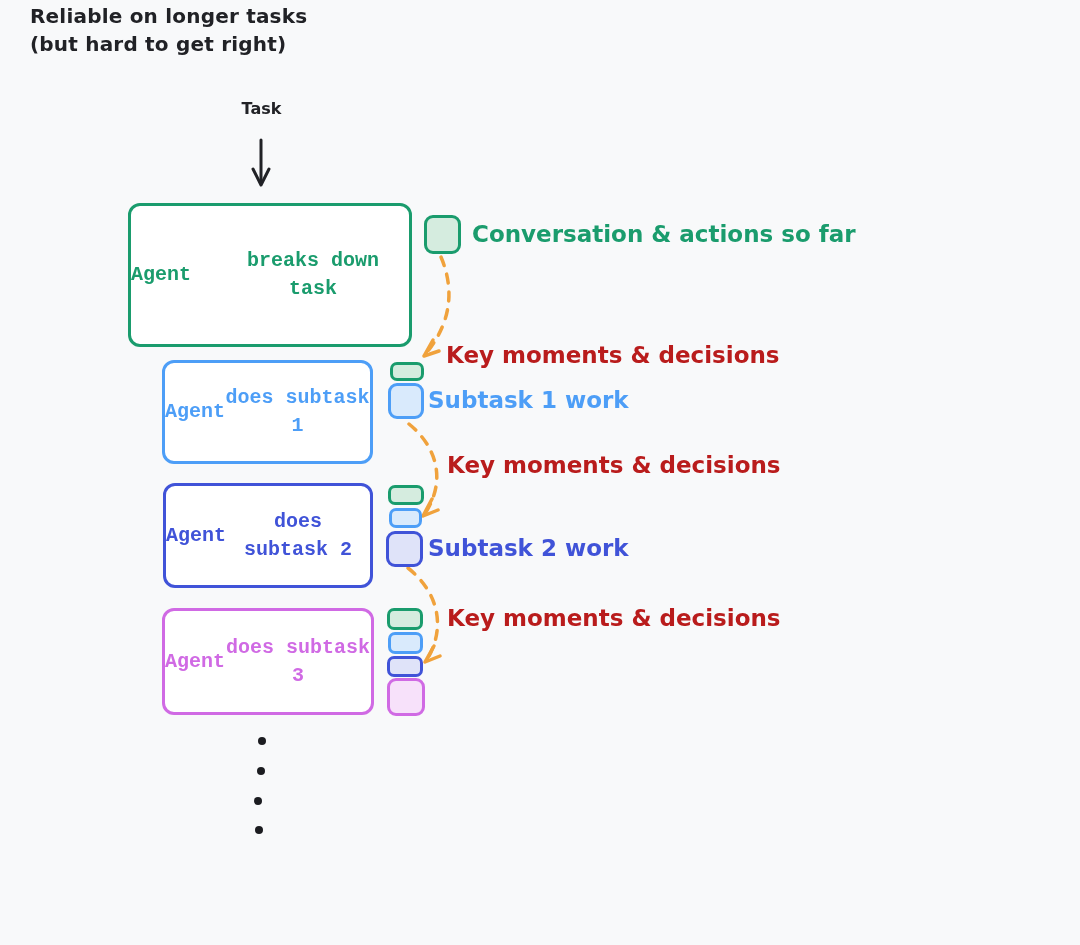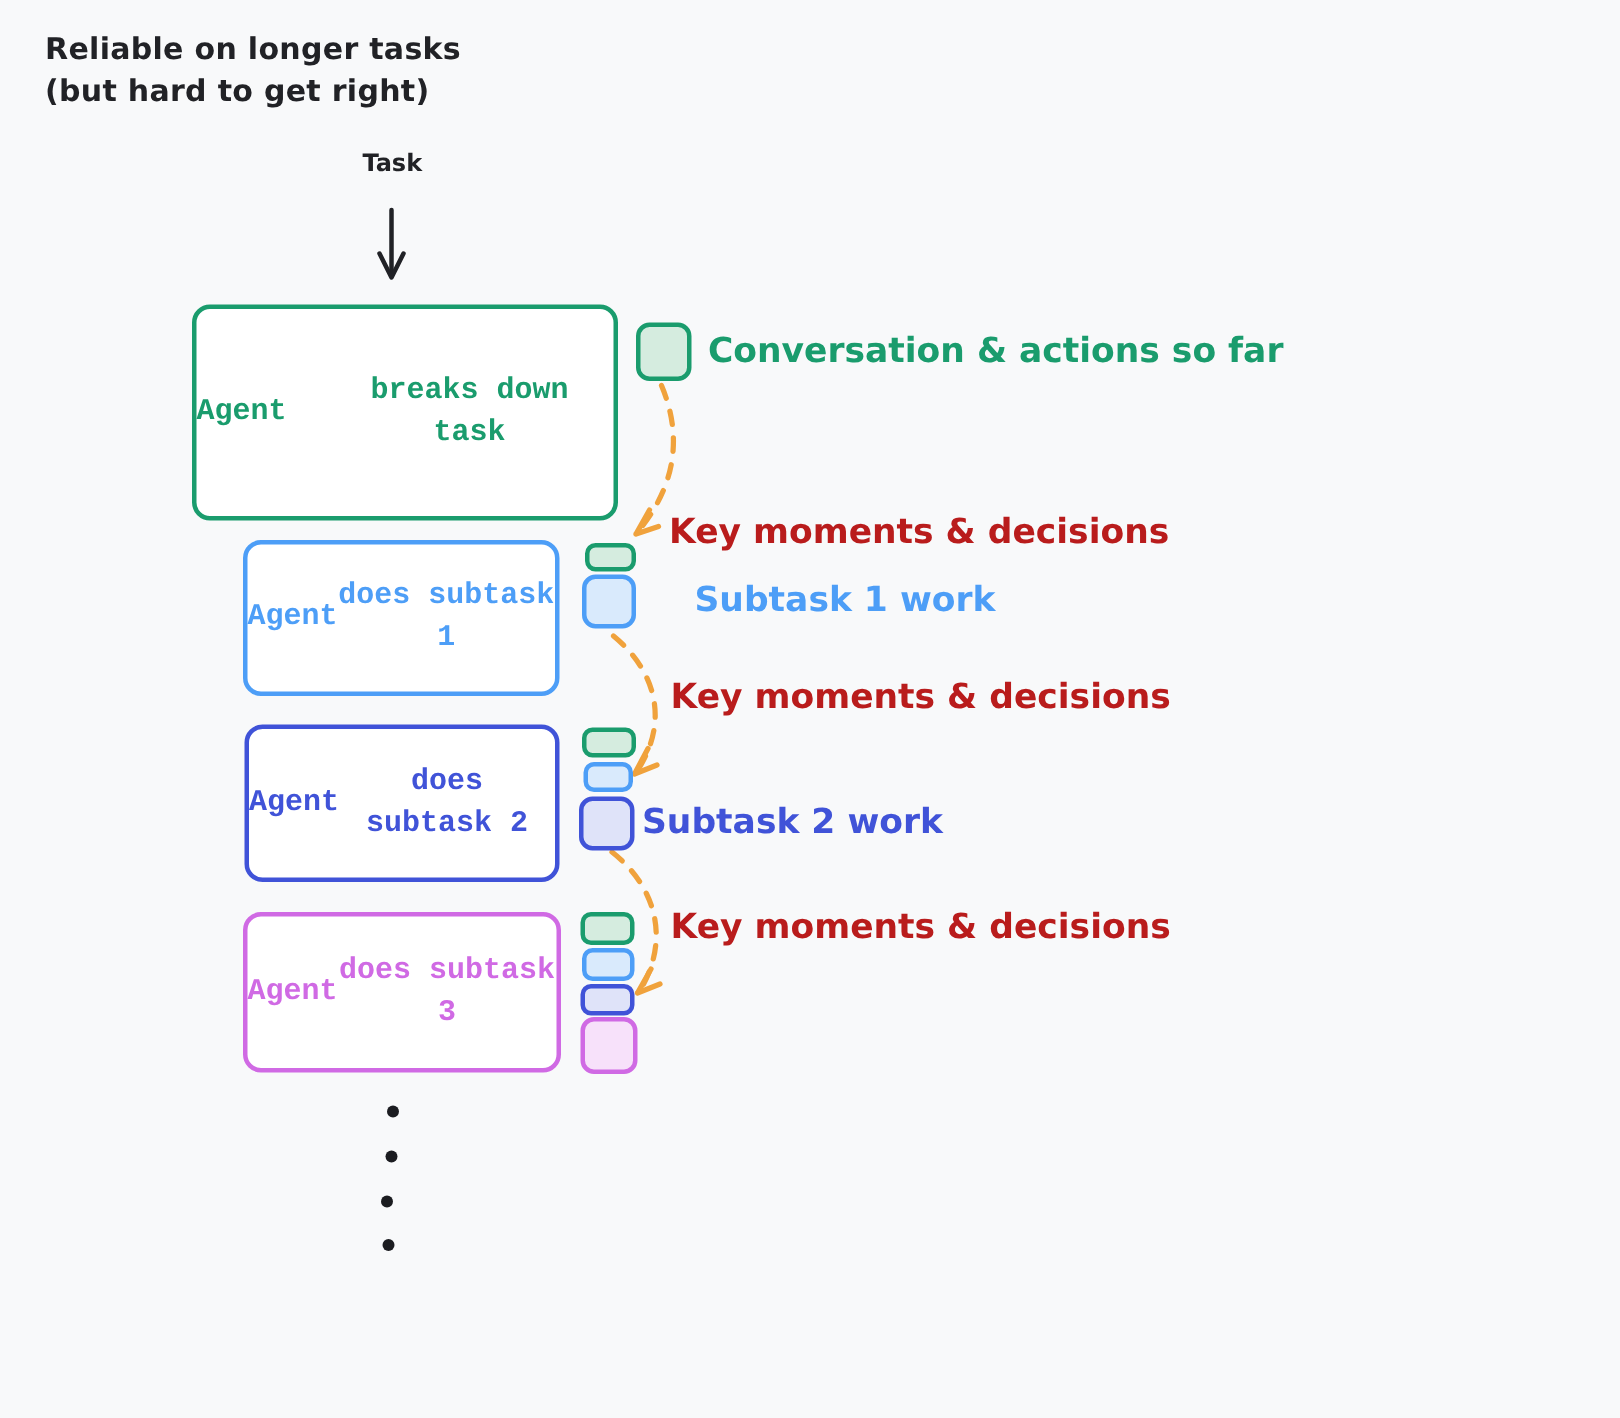--- a/index.html
+++ b/index.html
@@ -10,21 +10,21 @@
   #canvas{
     position:relative;
     width:1080px;height:945px;
     background:#f8f9fa;
     overflow:hidden;
     font-weight:700;
   }
   .abs{position:absolute;}
   
   .caption{
-    left:30px;top:18px;
+    left:30px;top:2px;
     color:#212226;font-size:20px;line-height:28px;
     letter-spacing:.2px;
   }
   
   .task-label{
     left:214px;top:99px;width:95px;
     text-align:center;color:#212226;font-size:16px;
   }
   
   .agent-box{
@@ -120,21 +120,21 @@
 
   <div class="abs lbl lbl-orange" style="left:446px;top:343px;">Key moments &amp; decisions</div>
 
   <div class="abs agent-box box-sub1">
     <div>Agent</div>
     <div>does subtask 1</div>
   </div>
 
   <div class="abs chip chip-green pill" style="left:390px;top:362px;width:28px;height:13px;"></div>
   <div class="abs chip chip-blue sq" style="left:388px;top:383px;width:30px;height:30px;"></div>
-  <div class="abs lbl lbl-blue" style="left:428px;top:388px;margin-left:35px;">Subtask 1 work</div>
+  <div class="abs lbl lbl-blue" style="left:428px;top:388px;">Subtask 1 work</div>
 
   <div class="abs lbl lbl-orange" style="left:447px;top:453px;">Key moments &amp; decisions</div>
 
   <div class="abs agent-box box-sub2">
     <div>Agent</div>
     <div>does subtask 2</div>
   </div>
 
   <div class="abs chip chip-green pill" style="left:388px;top:485px;width:30px;height:14px;"></div>
   <div class="abs chip chip-blue pill" style="left:389px;top:508px;width:27px;height:14px;"></div>

